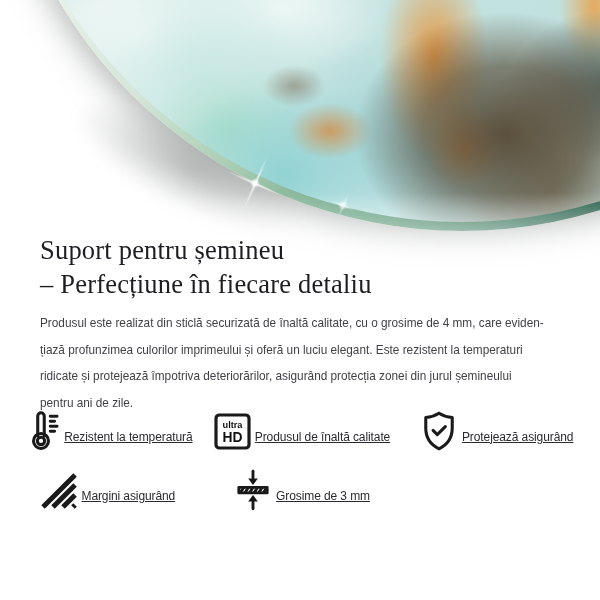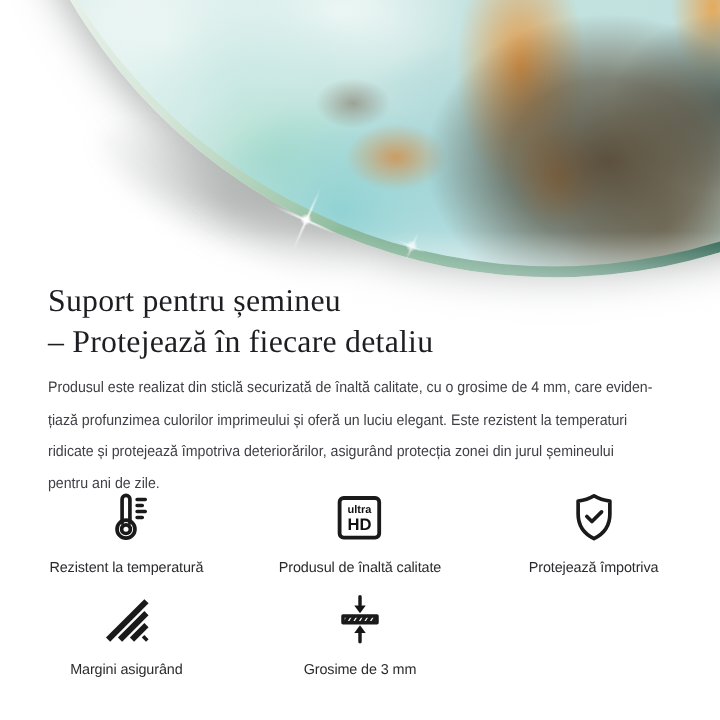--- a/index.html
+++ b/index.html
@@ -61,24 +61,24 @@
     font-size:26.5px;line-height:34px;color:#1d1d22;letter-spacing:0.2px;}
   .desc{margin-top:9px;color:#3f3f45;font-size:12.7px;
     transform:scaleX(0.93);transform-origin:left top;}
   .desc-line{line-height:26.6px;white-space:nowrap;}
   
   .features{
     position:absolute;left:0;right:0;top:407px;
     display:grid;grid-template-columns:repeat(3,1fr);row-gap:12px;
     padding:0 8px;justify-items:center;
   }
-  .feature{display:flex;flex-direction:column;align-items:center;}
+  .feature{display:flex;flex-direction:row;align-items:center;}
   .icon-wrap{height:47px;display:flex;align-items:flex-end;}
   .feature svg{display:block;}
-  .feature-label{margin-top:12px;font-size:12px;letter-spacing:-0.1px;color:#2b2b2f;white-space:nowrap;}
+  .feature-label{margin-top:12px;font-size:12px;letter-spacing:-0.1px;color:#2b2b2f;white-space:nowrap;text-decoration:underline;}
   .ico{stroke:#1a1a1a;fill:none;stroke-width:1.6;stroke-linecap:round;stroke-linejoin:round;}
   .ico .thin{stroke-width:1.5;}
   .ico .stripe{stroke-width:2.6;stroke-linecap:butt;}
   .ico .hatch{stroke-width:1.5;stroke-linecap:butt;}
   .ico .solid{fill:#151515;stroke:none;}
   .ico .badge-text{fill:#111;stroke:none;font-family:"Liberation Sans",sans-serif;font-weight:bold;text-anchor:middle;}
 </style>
 </head>
 <body>
 
@@ -94,21 +94,21 @@
       </div>
     <div class="sparkle sparkle-small">
         <span class="core"></span>
       </div>
     <div class="hero-fade"></div>
   </div>
 
   <div class="content">
     <h1 class="title">
       <div>Suport pentru șemineu</div>
-      <div>– Protejează în fiecare detaliu</div>
+      <div>– Perfecțiune în fiecare detaliu</div>
     </h1>
     <div class="desc">
       <div class="desc-line">Produsul este realizat din sticlă securizată de înaltă calitate, cu o grosime de 4 mm, care eviden-</div>
       <div class="desc-line">țiază profunzimea culorilor imprimeului și oferă un luciu elegant. Este rezistent la temperaturi</div>
       <div class="desc-line">ridicate și protejează împotriva deteriorărilor, asigurând protecția zonei din jurul șemineului</div>
       <div class="desc-line">pentru ani de zile.</div>
     </div>
   </div>
 
   <div class="features">
@@ -136,21 +136,21 @@
       <div class="feature-label">Produsul de înaltă calitate</div>
     </div>
 
     <div class="feature">
       <span class="icon-wrap">
         <svg class="ico" width="46" height="46" viewBox="0 0 24 24">
           <path d="M12 2.7 C13.9 3.9 16.2 4.7 18.9 5 V10.6 C18.9 15.5 16.3 19.2 12 21.3 C7.7 19.2 5.1 15.5 5.1 10.6 V5 C7.8 4.7 10.1 3.9 12 2.7 Z"></path>
           <path d="M8.9 11.7 L11.1 13.9 L15.3 9.7"></path>
         </svg>
       </span>
-      <div class="feature-label">Protejează împotriva</div>
+      <div class="feature-label">Protejează asigurând</div>
     </div>
 
 
     <div class="feature">
       <span class="icon-wrap">
         <svg class="ico" width="46" height="46" viewBox="0 0 24 24">
           <path class="stripe" d="M4.2 20.9 L20.9 4.2"></path>
           <path class="stripe" d="M9.4 20.9 L20.9 9.4"></path>
           <path class="stripe" d="M14.6 20.9 L20.9 14.6"></path>
           <path class="stripe" d="M19.8 20.9 L20.9 19.8"></path>

